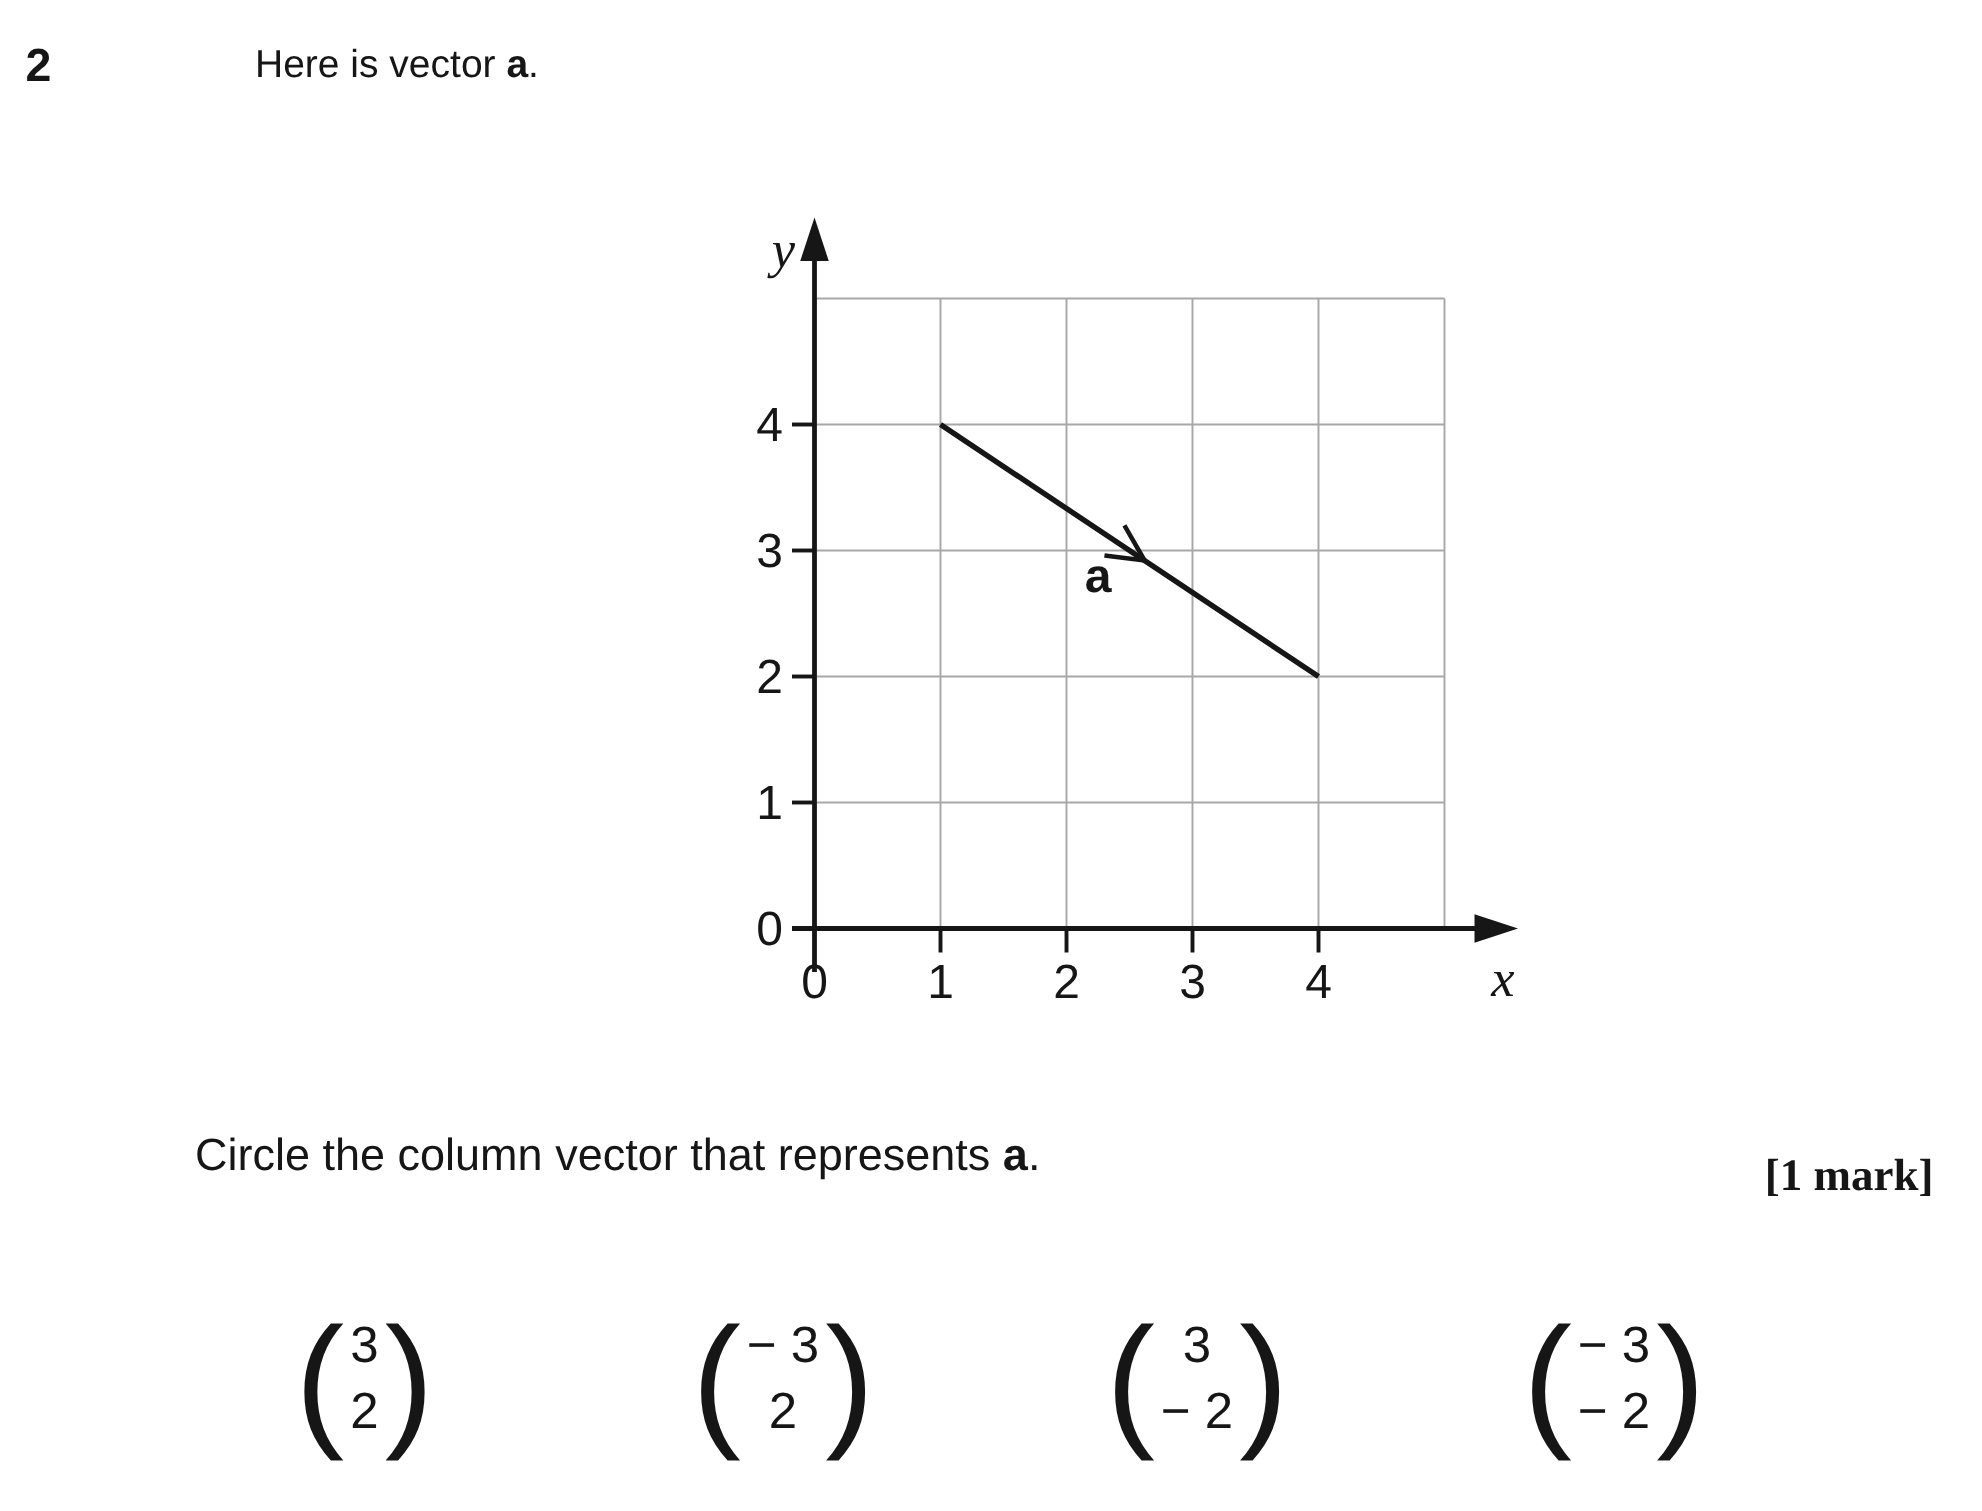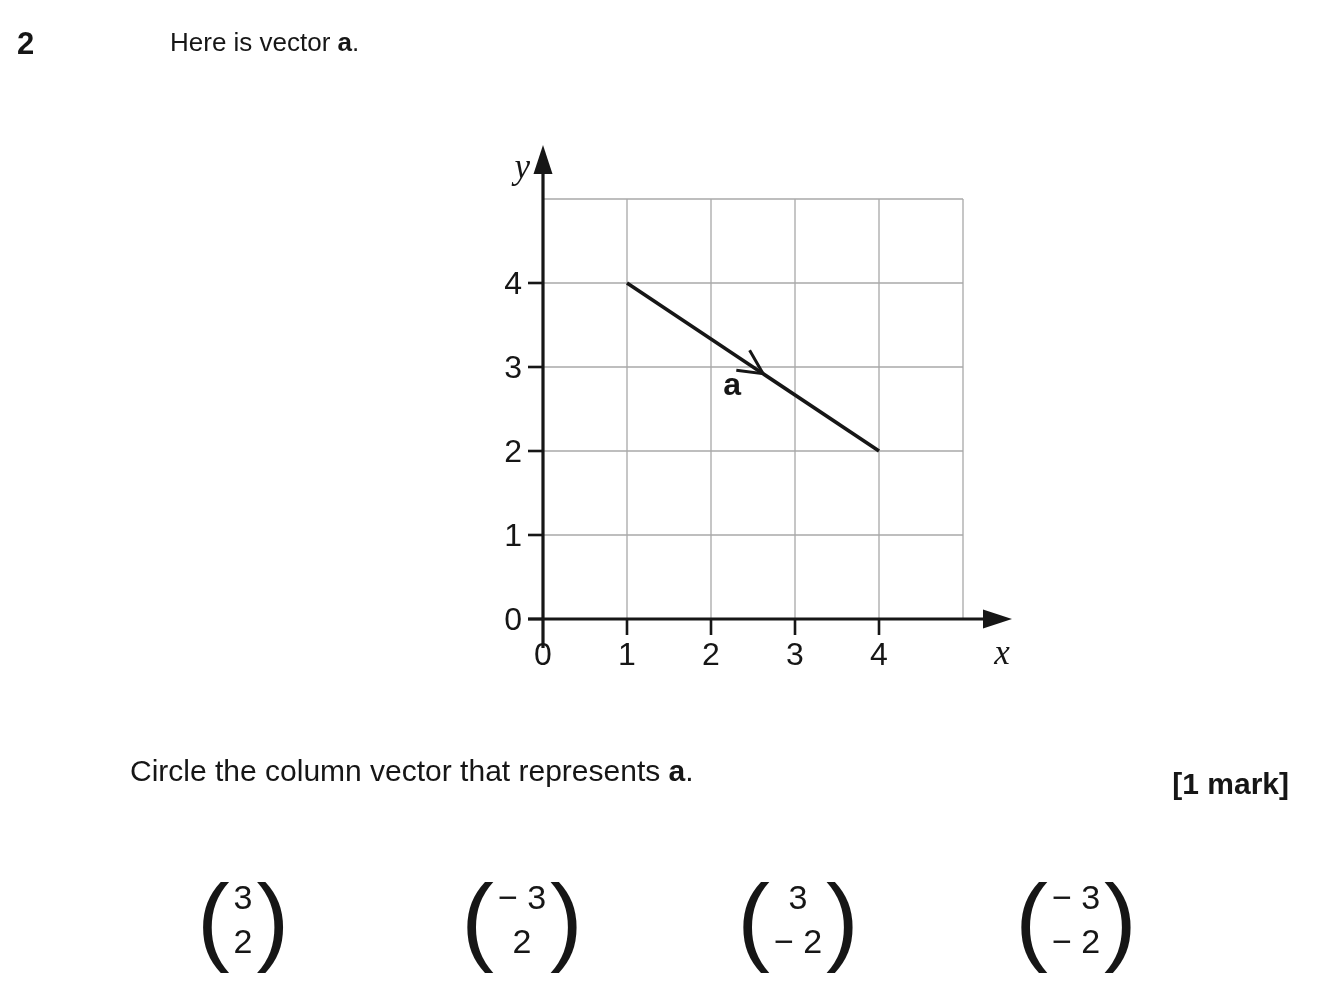--- a/index.html
+++ b/index.html
@@ -12,21 +12,21 @@
   .q-number { left:17px; top:26px; font-size:31px; font-weight:bold; }
   .q-intro  { left:170px; top:27px; font-size:26px; }
   .bold { font-weight:bold; }
   .graph-wrap { left:505px; top:140px; width:520px; height:548px; }
   svg { overflow:visible; display:block; }
   svg text { fill:#161616; }
   .tick      { font-family:"Liberation Sans","DejaVu Sans",sans-serif; font-size:32px; }
   .axisname  { font-family:"Liberation Serif","DejaVu Serif",serif; font-size:35px; font-style:italic; }
   .veclabel  { font-family:"Liberation Sans","DejaVu Sans",sans-serif; font-size:32px; font-weight:bold; }
   .instruction { left:130px; top:730px; font-size:30px;margin-top:24px; }
-  .marks { right:32px; top:767px; font-size:30px; font-weight:bold; }
+  .marks { right:32px; top:767px; font-size:30px; font-weight:bold;font-family:Liberation Serif, serif; }
   .options { left:0; top:866px; width:1321px; height:112px; }
   .option {
     position:absolute; top:0; height:106px; width:160px;
     display:flex; align-items:center; justify-content:center; cursor:default;
   }
   .option-1 { left:163px; } .option-2 { left:442px; }
   .option-3 { left:718px; } .option-4 { left:996px; }
   .paren { font-size:98px; font-weight:400; line-height:102px; color:#161616; }
   .nums { display:flex; flex-direction:column; align-items:center; padding:0 4px; }
   .num { font-size:34px; line-height:44px; white-space:pre; }

